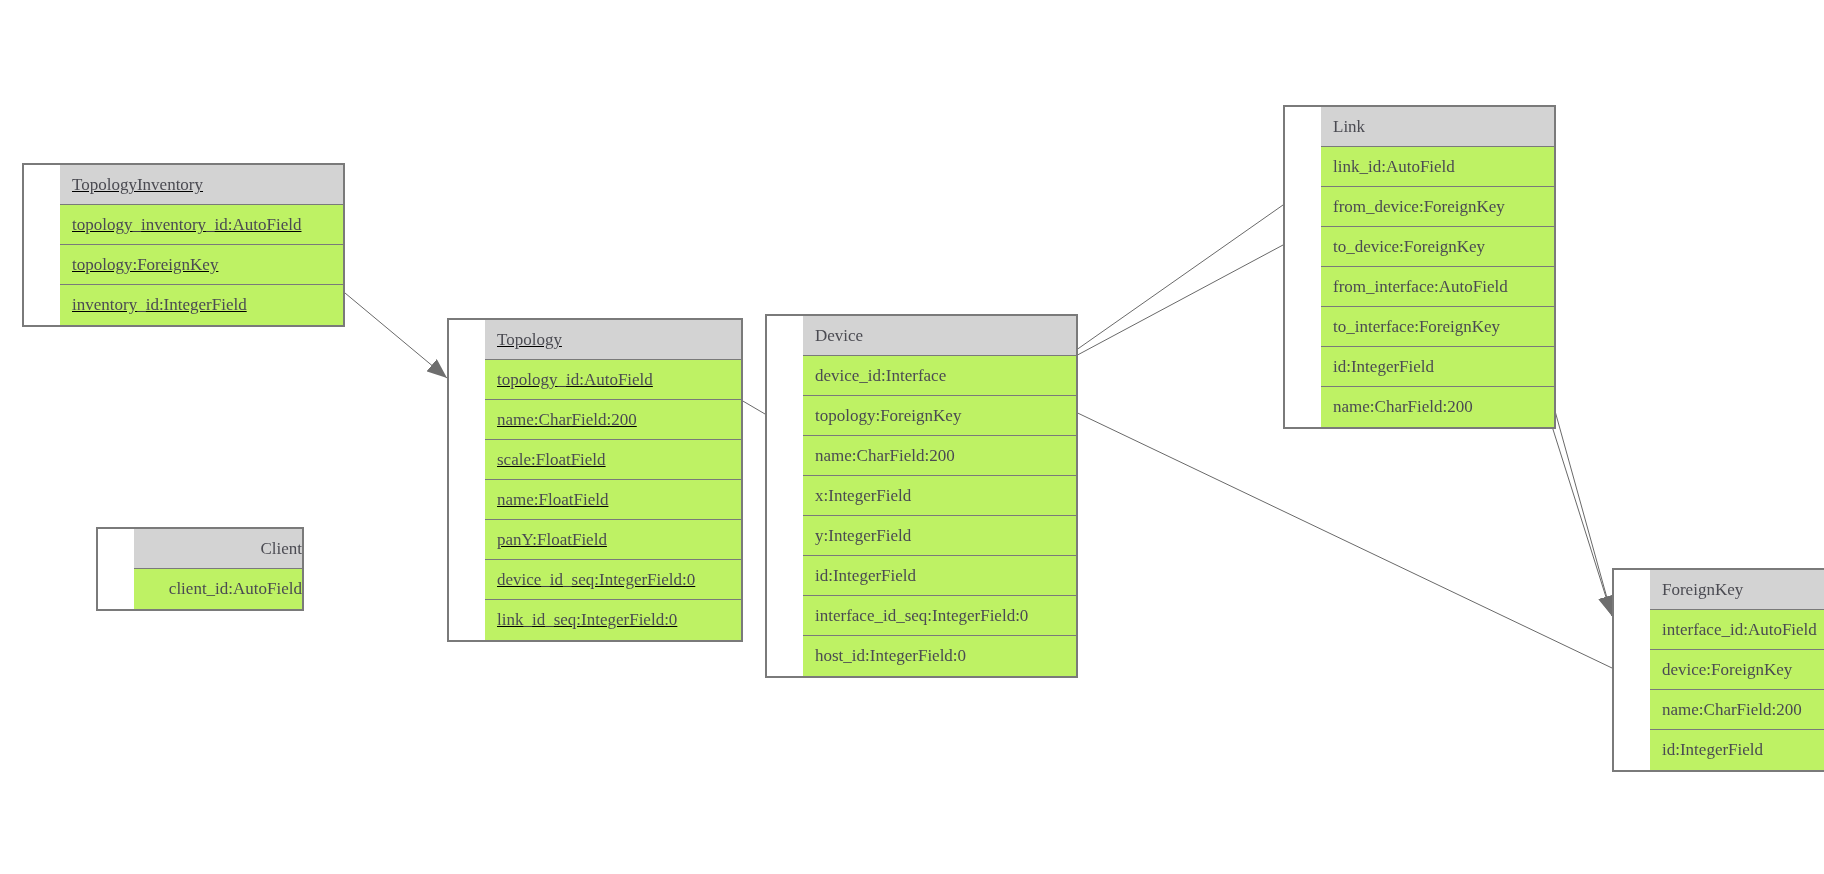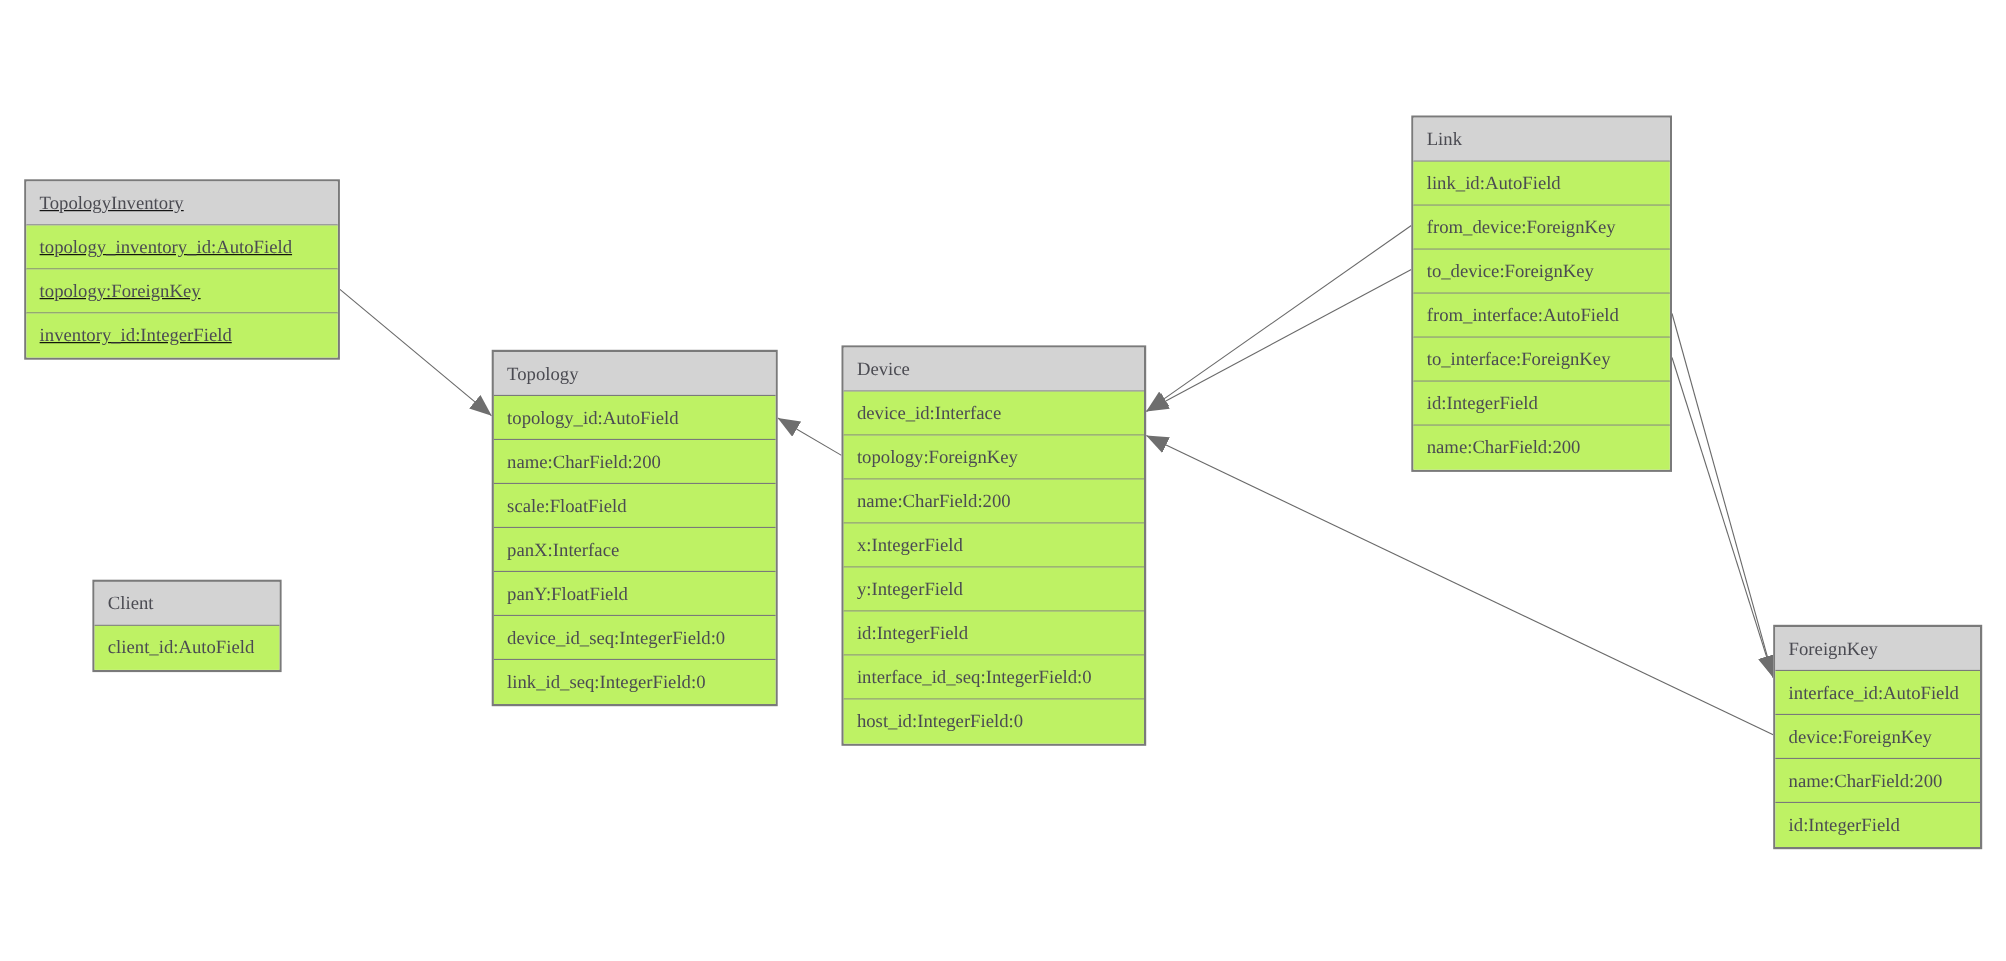--- a/index.html
+++ b/index.html
@@ -21,20 +21,21 @@
     top: 0;
     width: 1824px;
     height: 874px;
     pointer-events: none;
   }
   .entity {
     position: absolute;
     background: #ffffff;
     border: 2px solid #7a7a7a;
     box-sizing: content-box;
+    padding-left: 36px;
   }
   .entity-header {
     box-sizing: border-box;
     height: 40px;
     line-height: 39px;
     background: #d3d3d3;
     border-bottom: 1px solid #7a7a7a;
     padding-left: 12px;
     font-size: 17px;
     color: #4b4b52;
@@ -73,31 +74,31 @@
       <line x1="1520" y1="325" x2="1612" y2="616" stroke="#696969" stroke-width="1" marker-end="url(#arrow)"></line>
       <line x1="1612" y1="668" x2="1042" y2="396" stroke="#696969" stroke-width="1" marker-end="url(#arrow)"></line>
     </svg>
 
 <div class="entity" style="left: 22px; top: 163px; width: 283px; text-decoration: underline;">
       <div class="entity-header">TopologyInventory</div>
     <div class="entity-row">topology_inventory_id:AutoField</div>
       <div class="entity-row">topology:ForeignKey</div>
       <div class="entity-row">inventory_id:IntegerField</div>
     </div>
-    <div class="entity" style="left: 447px; top: 318px; width: 256px;">
+    <div class="entity" style="left: 447px; top: 318px; width: 256px; text-decoration: underline;">
       <div class="entity-header">Topology</div>
     <div class="entity-row">topology_id:AutoField</div>
       <div class="entity-row">name:CharField:200</div>
       <div class="entity-row">scale:FloatField</div>
-      <div class="entity-row">panX:Interface</div>
+      <div class="entity-row">name:FloatField</div>
       <div class="entity-row">panY:FloatField</div>
       <div class="entity-row">device_id_seq:IntegerField:0</div>
       <div class="entity-row">link_id_seq:IntegerField:0</div>
     </div>
-    <div class="entity" style="left: 84px; top: 527px; width: 168px;">
+    <div class="entity" style="left: 96px; top: 527px; width: 168px; text-align: right;">
       <div class="entity-header">Client</div>
     <div class="entity-row">client_id:AutoField</div>
     </div>
     <div class="entity" style="left: 765px; top: 314px; width: 273px;">
       <div class="entity-header">Device</div>
     <div class="entity-row">device_id:Interface</div>
       <div class="entity-row">topology:ForeignKey</div>
       <div class="entity-row">name:CharField:200</div>
       <div class="entity-row">x:IntegerField</div>
       <div class="entity-row">y:IntegerField</div>

